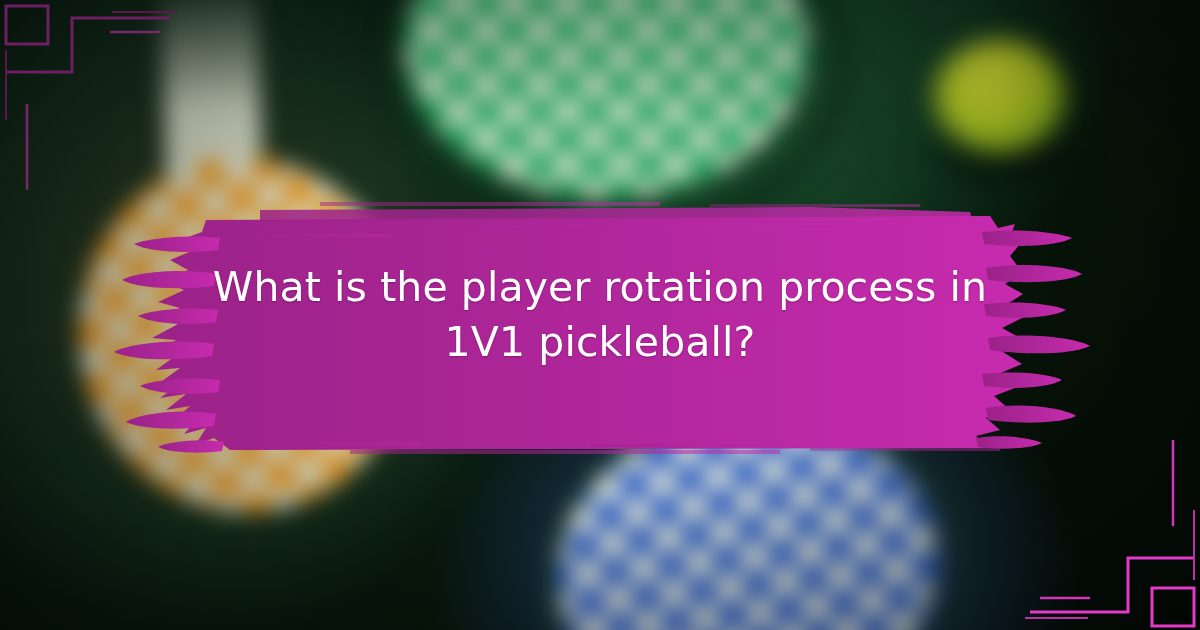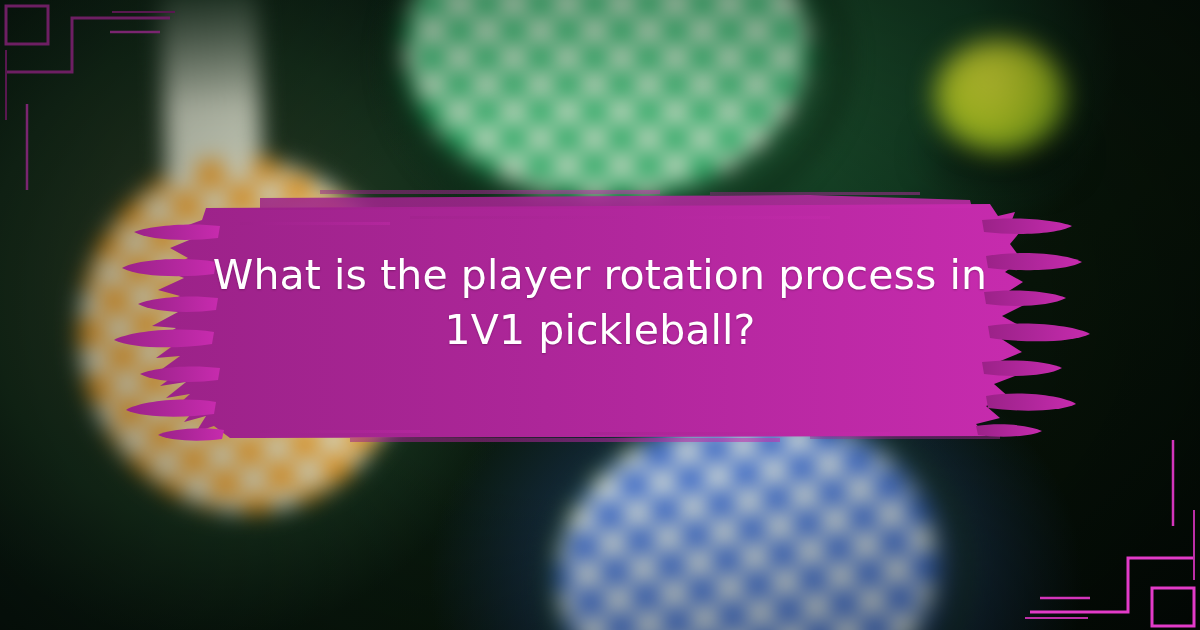--- a/index.html
+++ b/index.html
@@ -76,21 +76,21 @@
     position:absolute;left:935px;top:40px;width:130px;height:112px;border-radius:50%;
     background:radial-gradient(circle at 42% 34%, #d9e03a 0%, #b9d025 42%, #7fae1c 75%, #3e6b16 100%);
     filter:blur(13px);
   }
   #ball-shadow{
     position:absolute;left:930px;top:128px;width:140px;height:52px;border-radius:50%;
     background:rgba(0,0,0,.45);filter:blur(18px);
   }
 
   
-  #banner{position:absolute;left:110px;top:186px;width:980px;height:256px;}
+  #banner{position:absolute;left:110px;top:198px;width:980px;height:256px;}
   #banner svg{position:absolute;inset:0;width:100%;height:100%;display:block;}
   #banner-text{
     position:absolute;left:96px;top:62px;width:788px;
     text-align:center;color:#ffffff;
     font-size:41px;line-height:1.34;font-weight:400;
     letter-spacing:.1px;
     text-shadow:0 1px 2px rgba(60,0,45,.35);
   }
 
   

